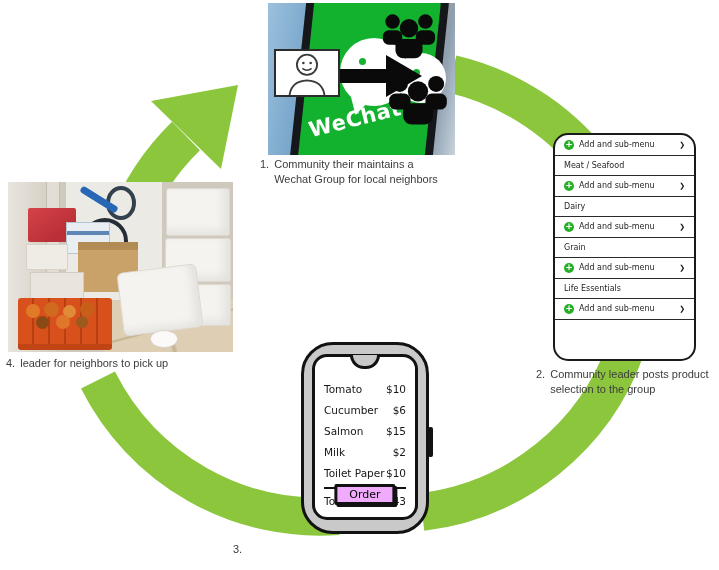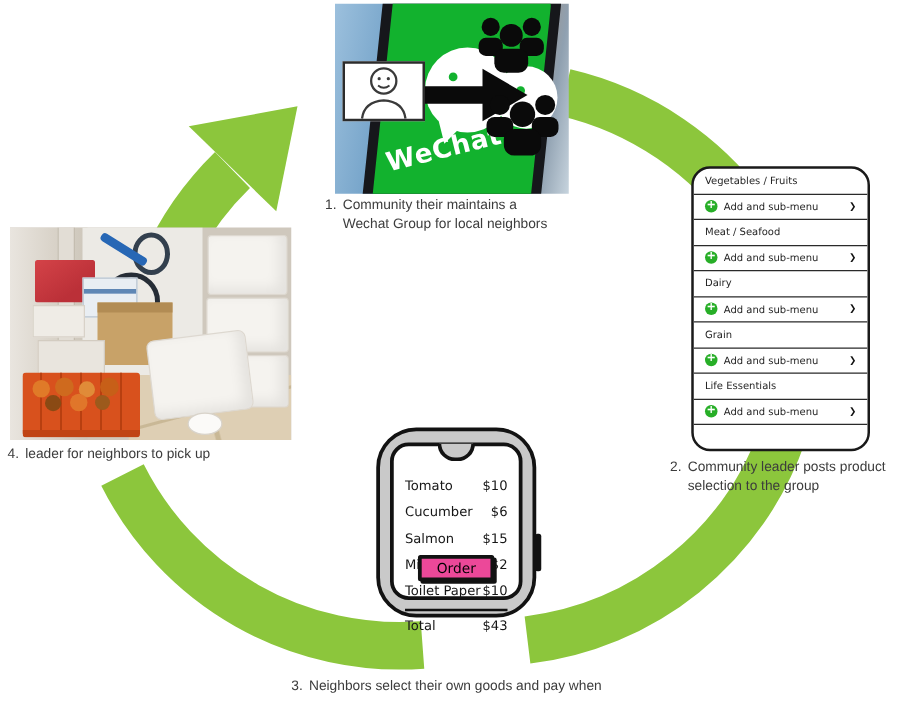--- a/index.html
+++ b/index.html
@@ -39,31 +39,31 @@
   .menu { position:absolute; left:553px; top:133px; width:143px; height:228px; background:#fff;
           border:2px solid #1a1a1a; border-radius:15px; overflow:hidden; z-index:2;
           font-family:"DejaVu Sans", sans-serif; color:#1f1f1f; }
   .mrow { height:20.5px; display:flex; align-items:center; gap:5px; padding:0 9px;
           border-bottom:1.4px solid #2a2a2a; font-size:8px; }
   .add-dot { flex:0 0 auto; width:10px; height:10px; border-radius:50%; background:#27ae27; color:#fff;
              font-size:9px; line-height:9px; text-align:center; font-weight:bold; }
   .chev { margin-left:auto; font-size:7px; font-weight:bold; color:#111; }
 
   
-  .phone { position:absolute; left:301px; top:342px; width:128px; height:152px; background:#c9c9c9;
+  .phone { position:absolute; left:301px; top:342px; width:128px; height:192px; background:#c9c9c9;
            border:3.5px solid #121212; border-radius:32px; z-index:2; font-family:"DejaVu Sans", sans-serif; }
   .ph-btn { position:absolute; right:-7px; top:82px; width:5px; height:30px; background:#121212; border-radius:2px; }
   .screen { position:absolute; left:8px; top:9px; right:8px; bottom:11px; background:#fff;
             border:3px solid #121212; border-radius:15px; }
   .notch { position:absolute; top:-2px; left:50%; transform:translateX(-50%); width:30px; height:14px;
            background:#c9c9c9; border:3px solid #121212; border-top:none; border-radius:0 0 14px 14px; }
   .olist { margin-top:22px; }
   .oi { display:flex; justify-content:space-between; padding:0 9px; font-size:10.5px; line-height:21px; color:#161616; }
   .sep { border-top:2.5px solid #121212; margin:3px 9px 2px 9px; }
-  .order-btn { position:absolute; bottom:12px; left:50%; transform:translateX(-50%); background:#ec4899;
+  .order-btn { position:absolute; bottom:12px; left:50%; transform:translateX(-50%); background:#f0abfc;
                border:3px solid #121212; border-radius:2px; font-size:11px; padding:1px 12px;
                font-family:"DejaVu Sans", sans-serif; box-shadow:2px 2px 0 #121212; cursor:pointer; }
 
   
   .photo { position:absolute; left:8px; top:182px; width:225px; height:170px; overflow:hidden; z-index:2;
            background:#cfc8bd; }
   .ph-wall { position:absolute; left:0; top:0; width:62px; height:170px;
              background:linear-gradient(90deg,#e9e5df 0%,#d9d3c9 55%,#cdc6ba 100%); }
   .ph-pillar { position:absolute; left:38px; top:0; width:14px; height:150px; background:#e2ddd5;
                border-left:1px solid #c4bdb0; border-right:1px solid #c4bdb0; }
@@ -164,23 +164,20 @@
   <div class="cap cap1">
     <span>1.</span>
     <span>
       <div>Community their maintains a</div>
       <div class="ln2">Wechat Group for local neighbors</div>
     </span>
   </div>
 
   <div class="menu">
     <div class="mrow">
-      <span>Vegetables / Fruits</span>
-    </div>
-    <div class="mrow">
       <span class="add-dot">+</span>
       <span>Add and sub-menu</span>
       <span class="chev">❯</span>
     </div>
     <div class="mrow">
       <span>Meat / Seafood</span>
     </div>
     <div class="mrow">
       <span class="add-dot">+</span>
       <span>Add and sub-menu</span>
@@ -251,21 +248,20 @@
         <span>Total</span>
         <span>$43</span>
       </div>
       <button class="order-btn">Order</button>
     </div>
   </div>
 
   <div class="cap cap3">
     <span>3.</span>
     <span>
-      <div>Neighbors select their own goods and pay when</div>
     </span>
   </div>
 
   <div class="photo">
     <div class="ph-wall"></div>
     <div class="ph-pillar"></div>
     <div class="ph-hall"></div>
     <div class="wheel wheel2"></div>
     <div class="bike-frame"></div>
     <div class="wheel wheel1"></div>

